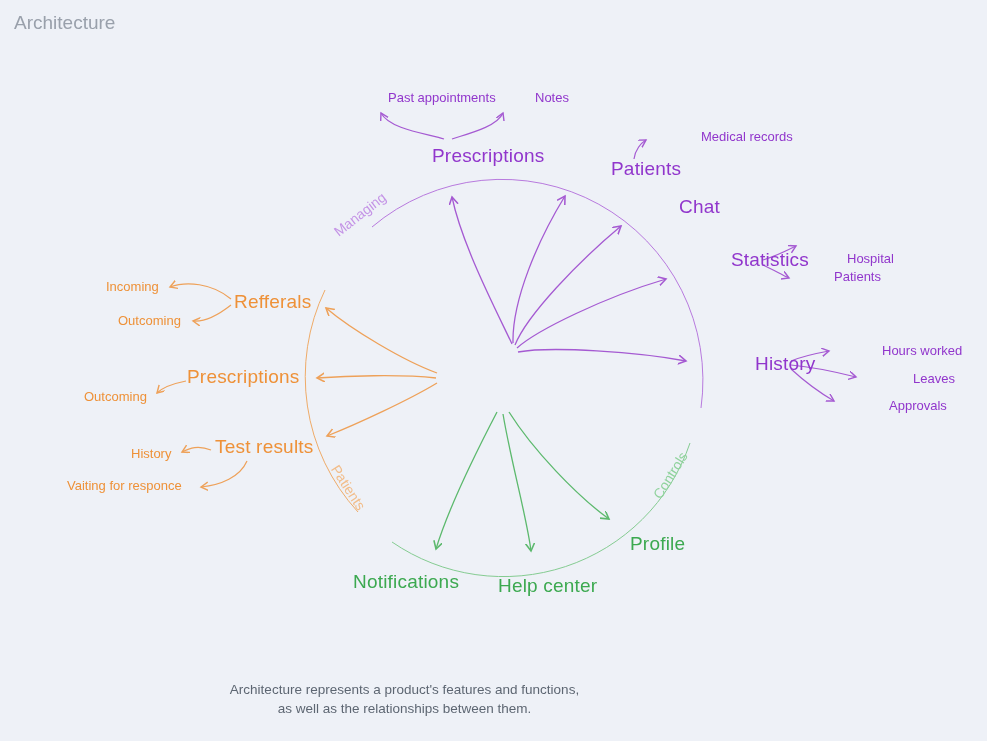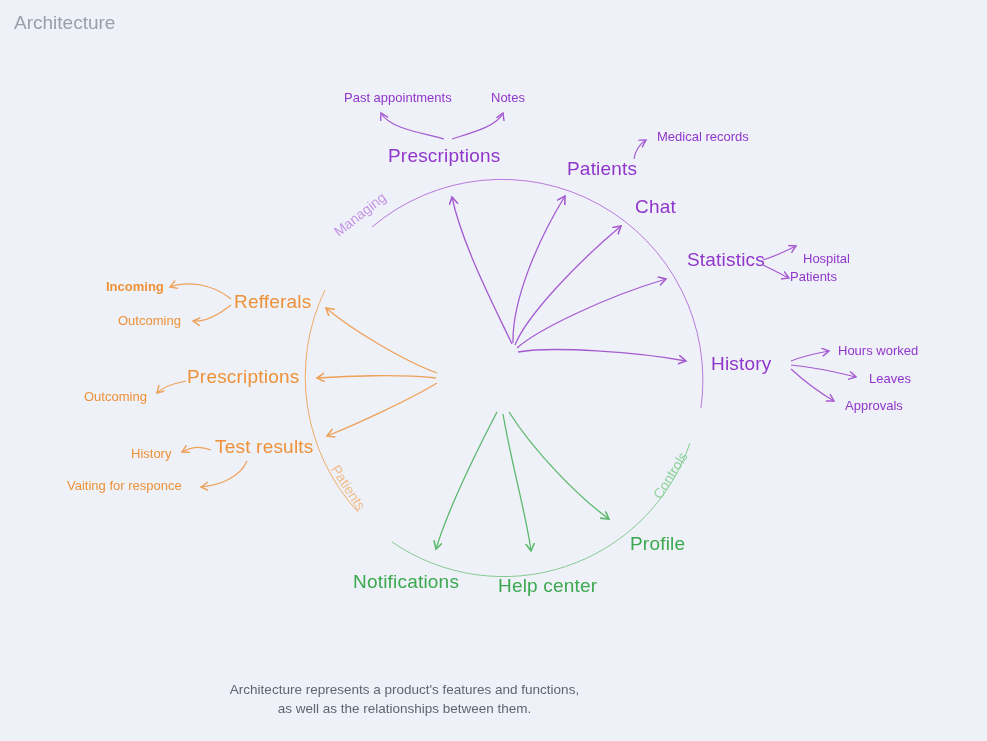--- a/index.html
+++ b/index.html
@@ -9,21 +9,21 @@
     font-family:"Liberation Sans", sans-serif;
     position:relative;
     overflow:hidden;
   }
   #stage{position:absolute;inset:0;width:987px;height:741px;}
   #wires{position:absolute;left:0;top:0;}
   .lbl{position:absolute;white-space:nowrap;line-height:1.1;}
   .main{font-size:19px;font-weight:400;letter-spacing:.2px;}
   .sub{font-size:13px;font-weight:400;}
   .arc-lbl{font-size:14px;font-weight:400;}
-  .c-m{color:#9136cc;}          
+  .c-m{color:#9136cc;margin-left:44px;}          
   .c-p{color:#ee9138;}          
   .c-c{color:#3ca950;}          
   .c-m-light{color:#c493e6;}
   .c-p-light{color:#f2bd8a;}
   .c-c-light{color:#8fd29c;}
   .page-title{position:absolute;left:14px;top:12px;font-size:19px;color:#99a0ab;}
   .center-node{
     position:absolute;left:437px;top:358px;
     font-size:25px;font-weight:700;color:#1358cd;letter-spacing:.2px;
   }
@@ -106,21 +106,21 @@
   <div class="lbl main c-m" style="left:687px;top:250px;">Statistics</div>
   <div class="lbl sub c-m" style="left:803px;top:252px;">Hospital</div>
   <div class="lbl sub c-m" style="left:790px;top:270px;">Patients</div>
   <div class="lbl main c-m" style="left:711px;top:354px;">History</div>
   <div class="lbl sub c-m" style="left:838px;top:344px;">Hours worked</div>
   <div class="lbl sub c-m" style="left:869px;top:372px;">Leaves</div>
   <div class="lbl sub c-m" style="left:845px;top:399px;">Approvals</div>
   <div class="lbl arc-lbl c-m-light" style="left:336px;top:226px;transform:rotate(-38deg);transform-origin:0 50%;">Managing</div>
 
   <div class="lbl main c-p" style="left:234px;top:292px;">Refferals</div>
-  <div class="lbl sub c-p" style="left:106px;top:280px;font-weight:bold;">Incoming</div>
+  <div class="lbl sub c-p" style="left:106px;top:280px;">Incoming</div>
   <div class="lbl sub c-p" style="left:118px;top:314px;">Outcoming</div>
   <div class="lbl main c-p" style="left:187px;top:367px;">Prescriptions</div>
   <div class="lbl sub c-p" style="left:84px;top:390px;">Outcoming</div>
   <div class="lbl main c-p" style="left:215px;top:437px;">Test results</div>
   <div class="lbl sub c-p" style="left:131px;top:447px;">History</div>
   <div class="lbl sub c-p" style="left:67px;top:479px;">Vaiting for responce</div>
   <div class="lbl arc-lbl c-p-light" style="left:334px;top:459px;transform:rotate(57deg);transform-origin:0 50%;">Patients</div>
 
   <div class="lbl main c-c" style="left:353px;top:572px;">Notifications</div>
   <div class="lbl main c-c" style="left:498px;top:576px;">Help center</div>

